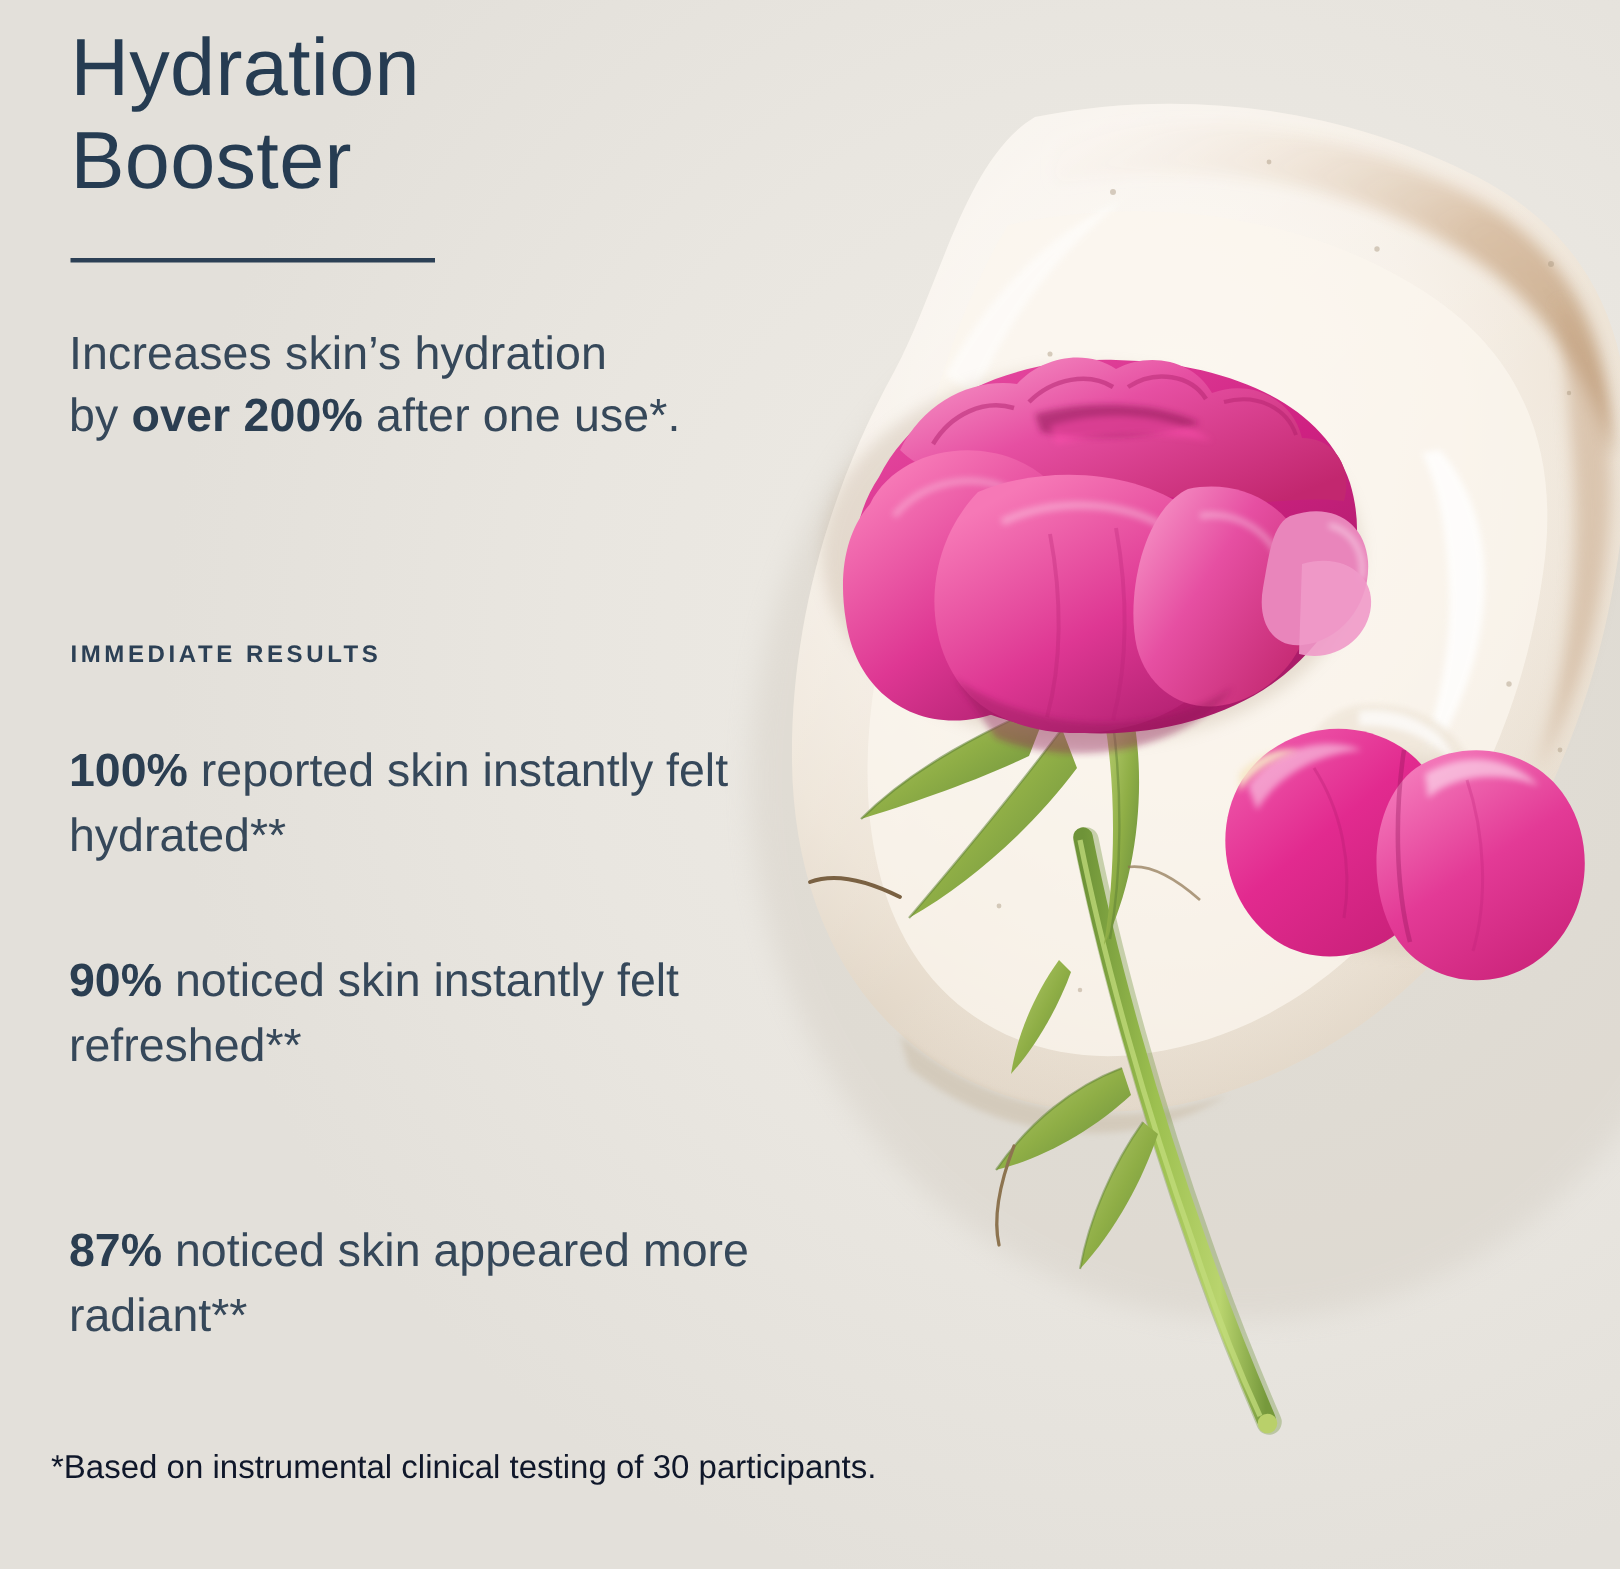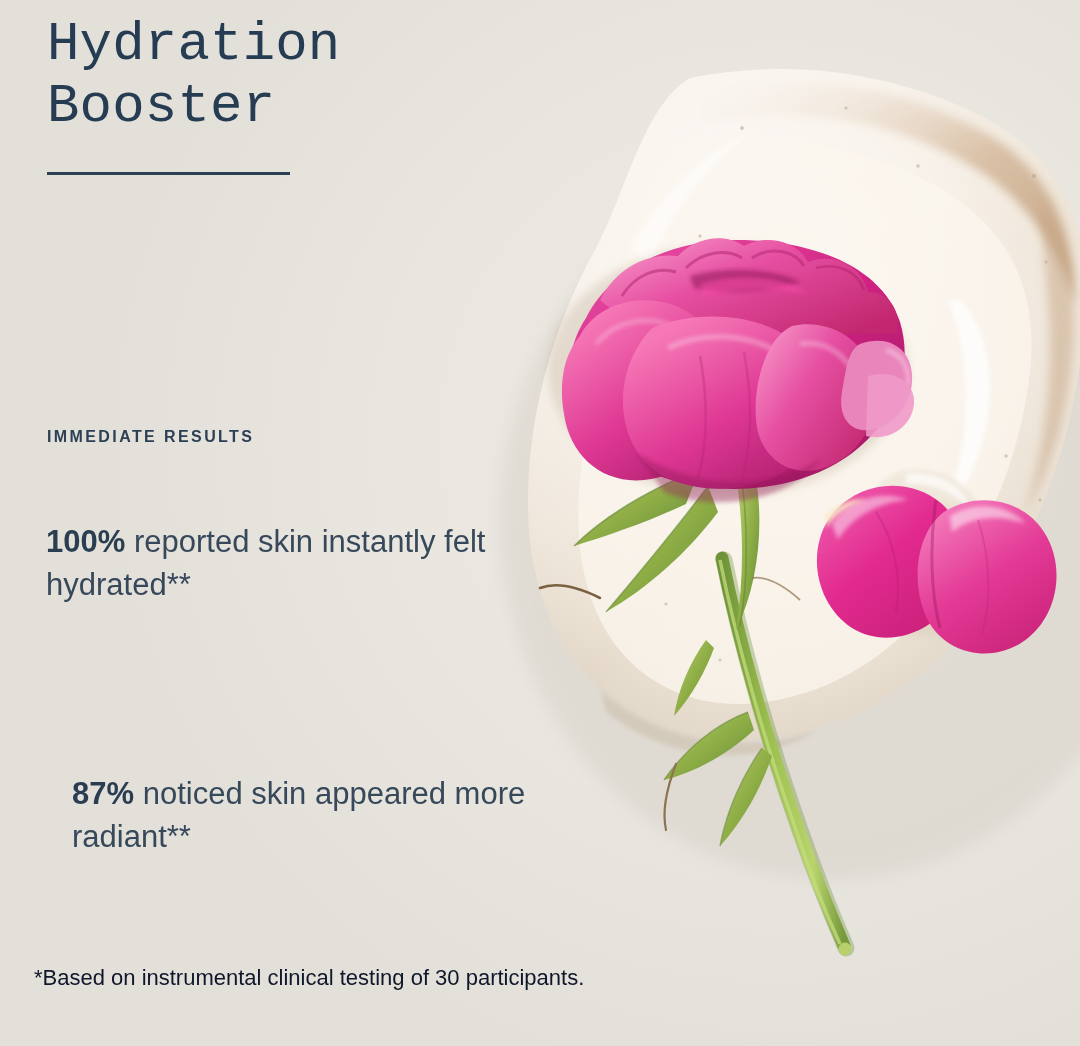--- a/index.html
+++ b/index.html
@@ -14,21 +14,21 @@
 
   
   .photo { position:absolute; inset:0; z-index:0; }
   .photo svg { display:block; width:1080px; height:1046px; }
 
   
   .copy { position:absolute; inset:0; z-index:3; }
 
   .title {
     position:absolute; left:47px; top:14px;
-    font-family:Liberation Mono, monospace;
+    font-family:Liberation Sans, sans-serif;
     font-size:54px; line-height:62px;
     color:#263c52; font-weight:400; letter-spacing:0.2px;
     white-space:pre-line;
   }
   .rule {
     position:absolute; left:47px; top:172px;
     width:243px; height:3px; background:#2c4055;
   }
   .subhead {
     position:absolute; left:46px; top:215px;
@@ -40,23 +40,23 @@
 
   .eyebrow {
     position:absolute; left:47px; top:428px;
     font-size:16px; font-weight:700; letter-spacing:2.4px;
     color:#2c4055;
   }
 
   .stat { position:absolute; left:46px; width:520px;
           font-size:31px; line-height:43px; color:#36485a; }
   .stat b { font-weight:700; color:#2b3e51; }
-  .stat-1 { top:520px; }
+  .stat-1 { top:492px; }
   .stat-2 { top:632px; }
-  .stat-3 { top:772px;margin-left:26px; }
+  .stat-3 { top:812px; }
 
   .footnotes {
     position:absolute; left:34px; top:962px;
     font-size:22px; line-height:32px; color:#0f172a;
   }
   .footnotes div { white-space:nowrap; }
 </style>
 </head>
 <body>
 
@@ -288,25 +288,28 @@
     </svg>
   </div>
 
   <div class="copy">
 
     <h1 class="title">Hydration
 Booster</h1>
 
     <div class="rule"></div>
 
+    <p class="subhead"><span>Increases skin’s hydration
+by </span><b>over 200%</b><span> after one use*.</span></p>
 
     <div class="eyebrow">IMMEDIATE RESULTS</div>
 
     <p class="stat stat-1"><b>100%</b><span> reported skin instantly felt hydrated**</span></p>
 
+    <p class="stat stat-2"><b>90%</b><span> noticed skin instantly felt refreshed**</span></p>
 
     <p class="stat stat-3"><b>87%</b><span> noticed skin appeared more radiant**</span></p>
 
     <div class="footnotes">
       <div>*Based on instrumental clinical testing of 30 participants.</div>
     </div>
 
   </div>
 </div>
 

